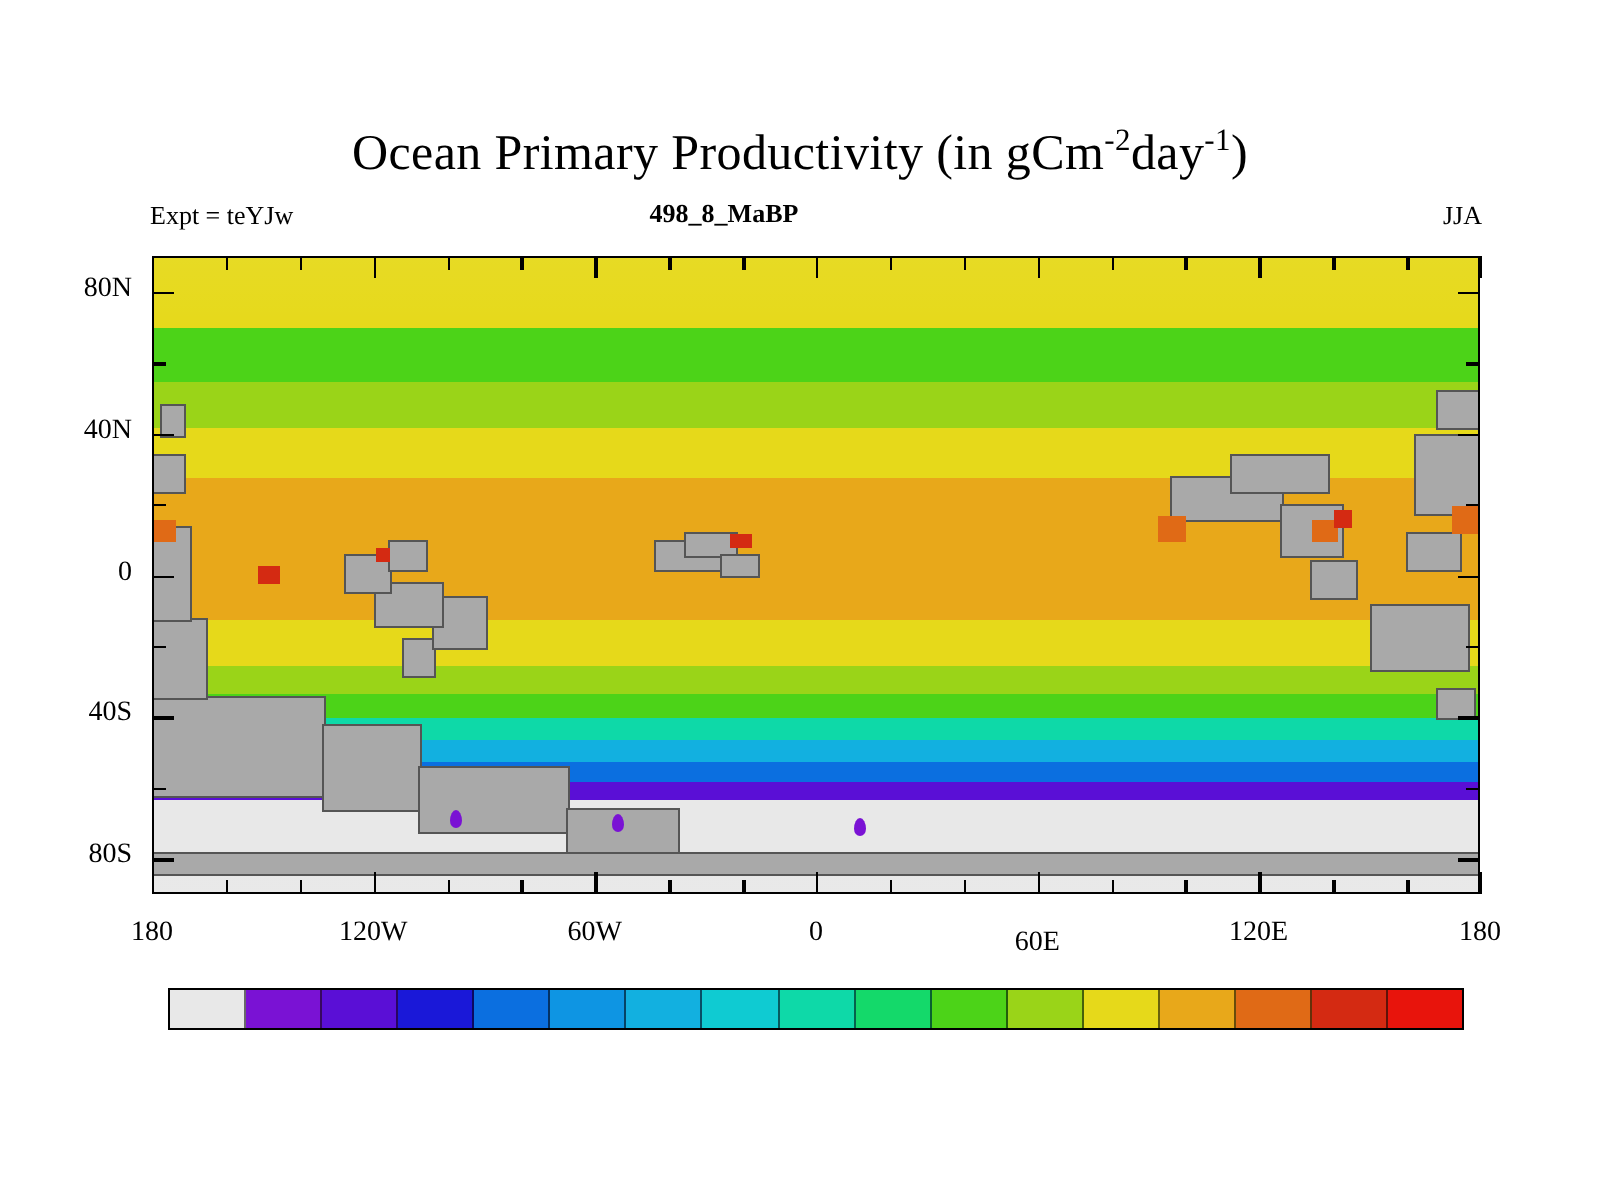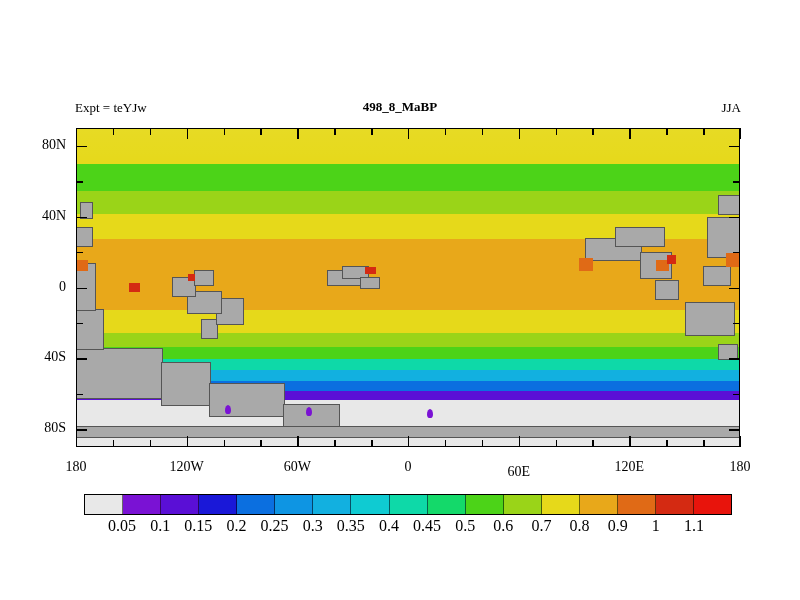--- a/index.html
+++ b/index.html
@@ -5,21 +5,21 @@
   html,body{margin:0;padding:0;background:#ffffff;}
   body{width:800px;height:600px;overflow:hidden;
        font-family:"Liberation Serif",serif;color:#000;}
   #root{position:relative;width:800px;height:600px;}
 
   .title{position:absolute;left:0;top:62px;width:800px;text-align:center;
          font-size:25px;font-family:"Liberation Serif",serif;letter-spacing:.2px;}
   .title sup{font-size:.62em;vertical-align:super;}
 
   .sub-left{position:absolute;left:75px;top:100px;font-size:13px;}
-  .sub-mid{position:absolute;left:0;top:99px;width:800px;text-align:center;font-size:13px;font-weight:bold;}
+  .sub-mid{position:absolute;left:0;top:99px;width:724px;text-align:center;font-size:13px;font-weight:bold;}
   .sub-right{position:absolute;left:0;top:100px;width:741px;text-align:right;font-size:13px;}
 
   
   .plot{position:absolute;left:76px;top:128px;width:664px;height:319px;
         border:1.4px solid #000;box-sizing:border-box;overflow:hidden;background:#a9a9a9;}
   .bands{position:absolute;inset:0;}
   .band{position:absolute;left:0;width:100%;}
   .land{position:absolute;background:#a9a9a9;outline:1.2px solid #555;}
   .blob{position:absolute;}
 
@@ -40,20 +40,23 @@
   .cbar .sw:last-child{border-right:none;}
   .cticks{position:absolute;left:84px;top:517px;width:648px;height:22px;}
   .ctick{position:absolute;font-size:16px;text-align:center;width:60px;top:0;
          transform:translateX(-30px);}
 </style>
 </head>
 <body>
 
 <div id="root">
 
+  <div class="title">
+    <span>Ocean Primary Productivity (in gCm</span><sup>-2</sup><span>day</span><sup>-1</sup><span>)</span>
+  </div>
 
   <div class="sub-left">Expt = teYJw</div>
   <div class="sub-mid">498_8_MaBP</div>
   <div class="sub-right">JJA</div>
 
   <div class="plot">
     <div class="bands" id="bands">
         <div class="band" style="top: 0px; height: 36.4444px; background: rgb(230, 217, 26);"></div>
         <div class="band" style="top: 35.4444px; height: 27.5833px; background: rgb(76, 211, 24);"></div>
         <div class="band" style="top: 62.0278px; height: 24.0389px; background: rgb(154, 212, 24);"></div>
@@ -202,32 +205,14 @@
       <div class="sw" style="background: rgb(14, 217, 168);"></div>
       <div class="sw" style="background: rgb(20, 217, 106);"></div>
       <div class="sw" style="background: rgb(76, 211, 24);"></div>
       <div class="sw" style="background: rgb(154, 212, 24);"></div>
       <div class="sw" style="background: rgb(230, 217, 26);"></div>
       <div class="sw" style="background: rgb(232, 168, 26);"></div>
       <div class="sw" style="background: rgb(224, 106, 22);"></div>
       <div class="sw" style="background: rgb(212, 42, 18);"></div>
       <div class="sw" style="background: rgb(232, 20, 12);"></div>
     </div>
-  <div class="cticks" id="cticks">
-      <div class="ctick" style="left: 38.1176px;">0.05</div>
-      <div class="ctick" style="left: 76.2353px;">0.1</div>
-      <div class="ctick" style="left: 114.353px;">0.15</div>
-      <div class="ctick" style="left: 152.471px;">0.2</div>
-      <div class="ctick" style="left: 190.588px;">0.25</div>
-      <div class="ctick" style="left: 228.706px;">0.3</div>
-      <div class="ctick" style="left: 266.824px;">0.35</div>
-      <div class="ctick" style="left: 304.941px;">0.4</div>
-      <div class="ctick" style="left: 343.059px;">0.45</div>
-      <div class="ctick" style="left: 381.176px;">0.5</div>
-      <div class="ctick" style="left: 419.294px;">0.6</div>
-      <div class="ctick" style="left: 457.412px;">0.7</div>
-      <div class="ctick" style="left: 495.529px;">0.8</div>
-      <div class="ctick" style="left: 533.647px;">0.9</div>
-      <div class="ctick" style="left: 571.765px;">1</div>
-      <div class="ctick" style="left: 609.882px;">1.1</div>
-    </div>
 
 </div>
 
 </body></html>

